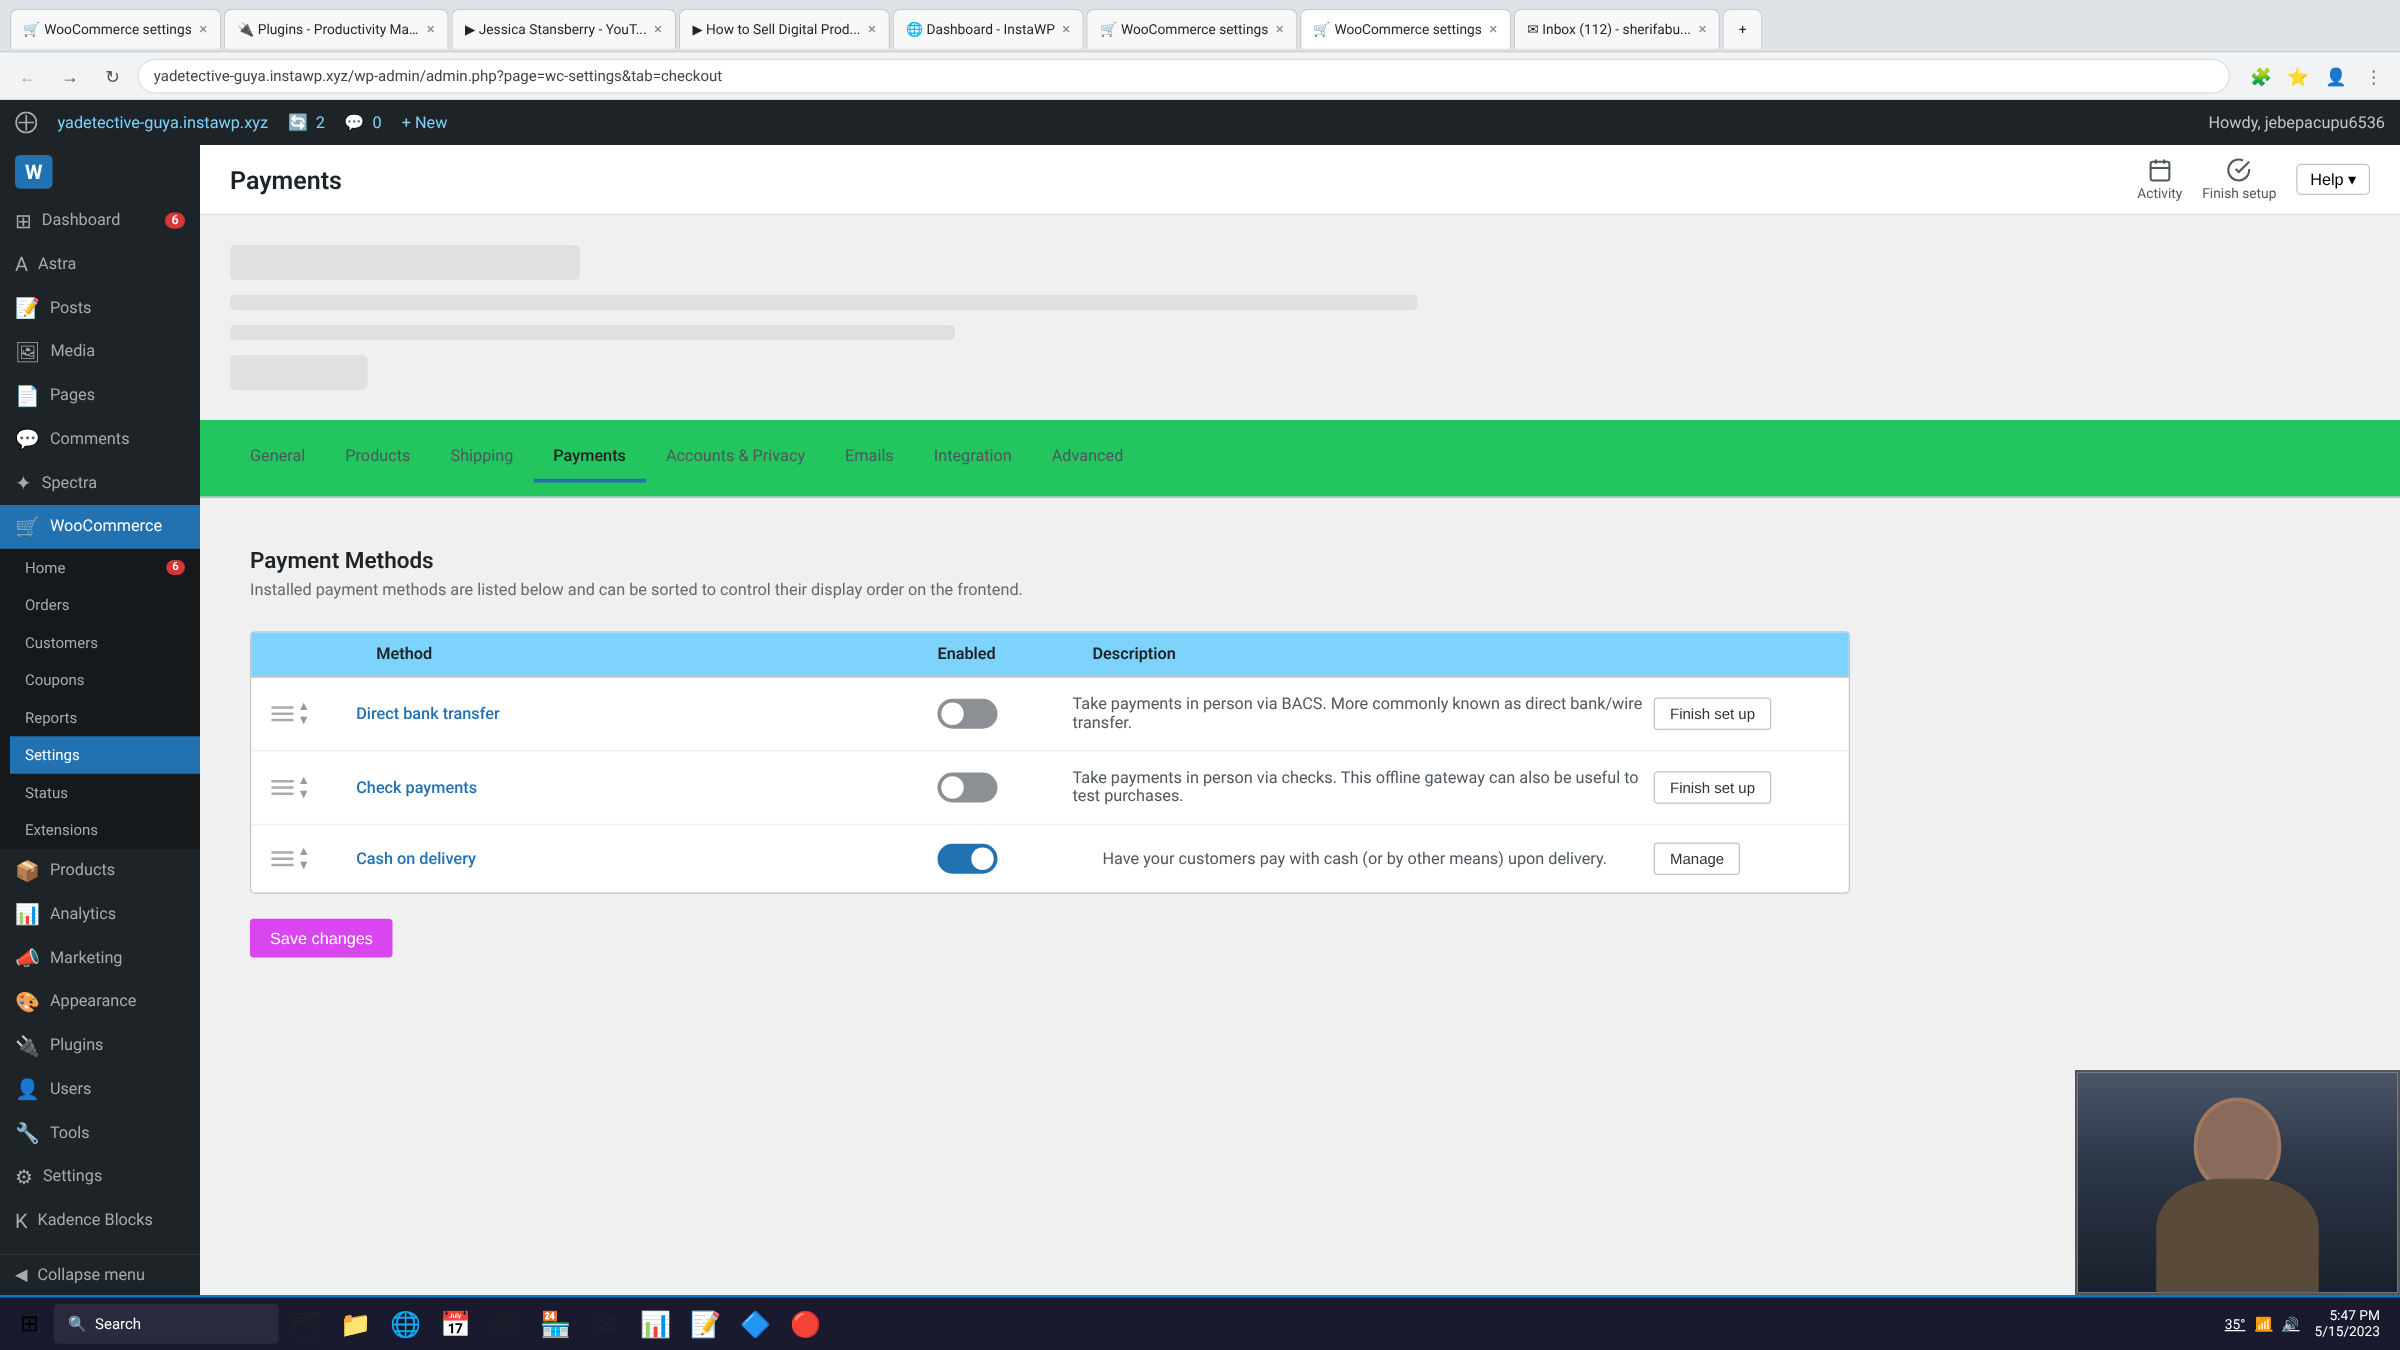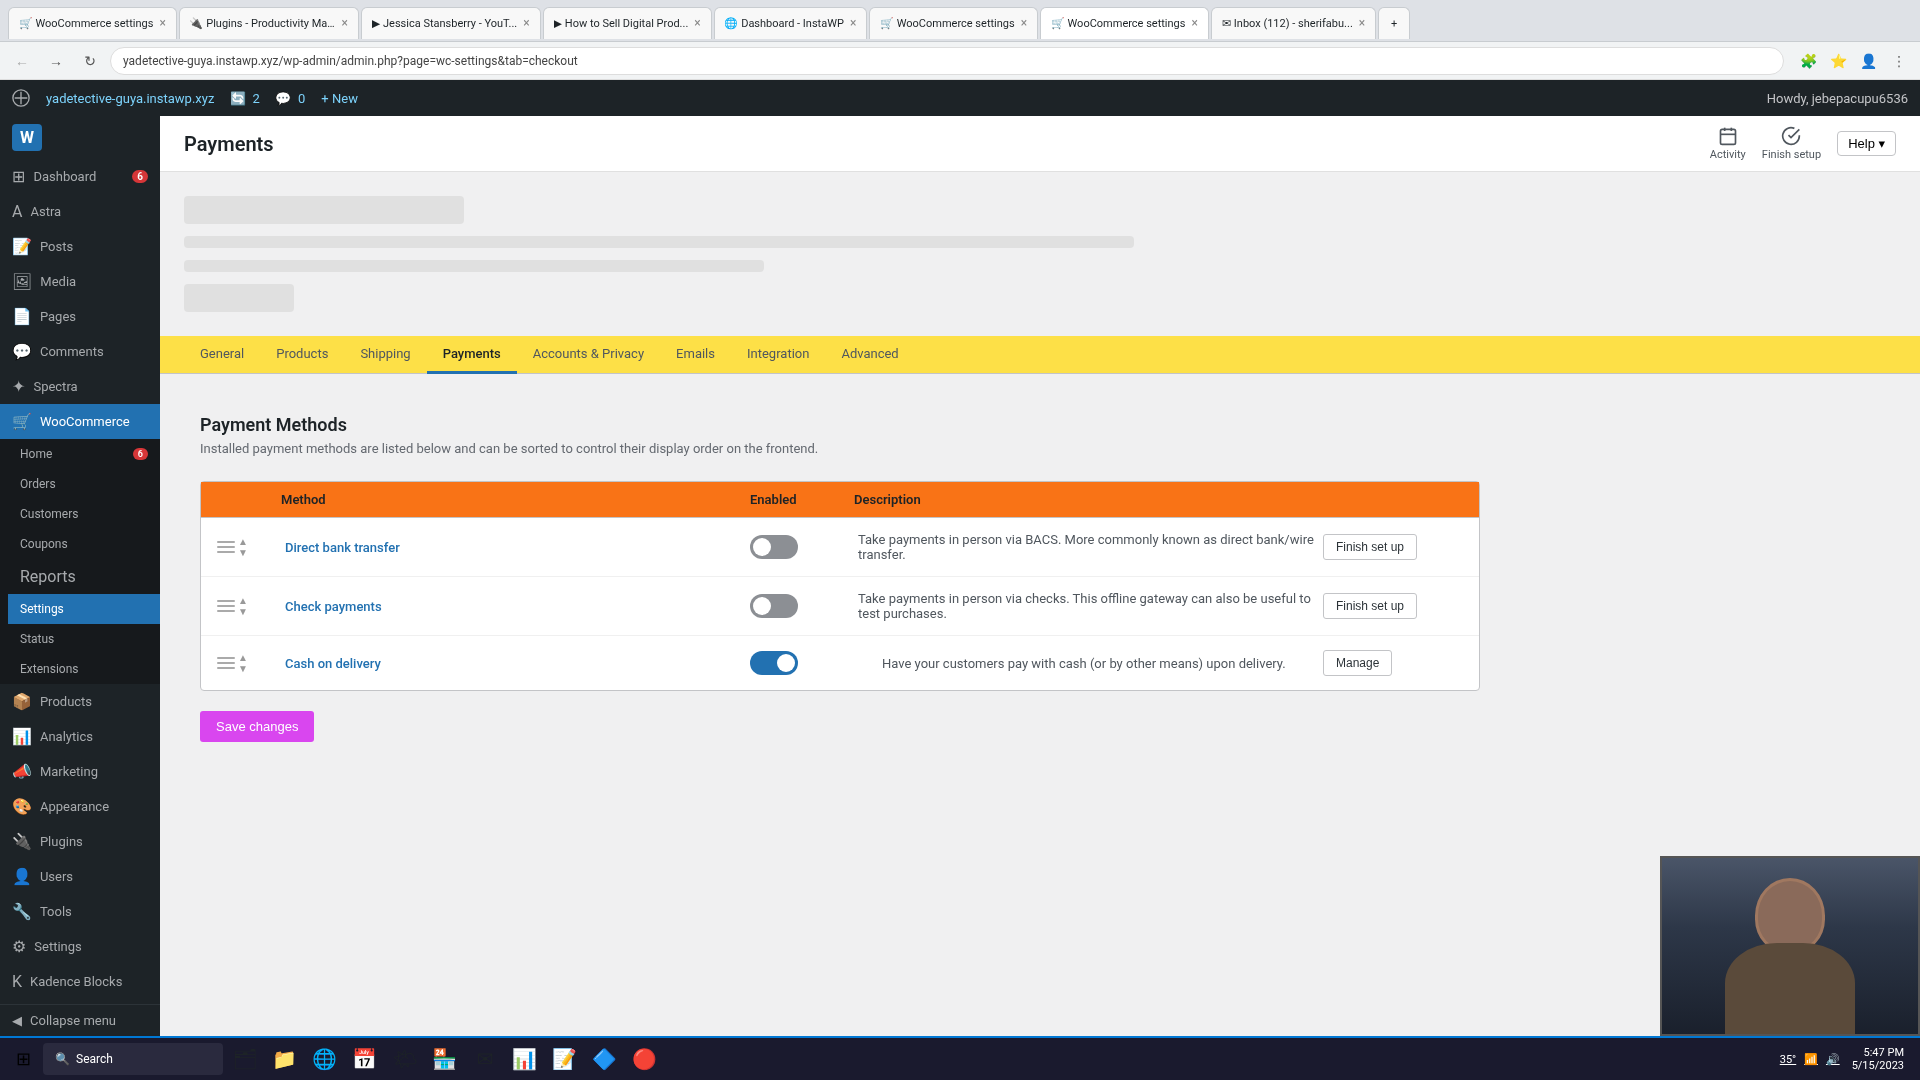--- a/index.html
+++ b/index.html
@@ -48,32 +48,32 @@
     .wc-header-btn { display: flex; flex-direction: column; align-items: center; font-size: 11px; color: #50575e; cursor: pointer; gap: 2px; }
     .wc-header-btn svg { width: 20px; height: 20px; }
     .help-btn { background: none; border: 1px solid #c3c4c7; border-radius: 4px; padding: 4px 10px; font-size: 13px; cursor: pointer; display: flex; align-items: center; gap: 4px; }
 
     
     .skeleton-area { padding: 24px 24px 12px; }
     .skeleton-bar { background: #e0e0e0; border-radius: 4px; margin-bottom: 12px; animation: pulse 1.5s infinite; }
     @keyframes pulse { 0%,100%{opacity:1;} 50%{opacity:0.5;} }
 
     
-    .wc-tabs { background: #fde047; border-bottom: 1px solid #c3c4c7; padding: 0 24px; display: flex; gap: 0; }
+    .wc-tabs { background: #22c55e; border-bottom: 1px solid #c3c4c7; padding: 12px 24px; display: flex; gap: 0; }
     .wc-tab { padding: 10px 16px; font-size: 13px; cursor: pointer; color: #50575e; border-bottom: 3px solid transparent; margin-bottom: -1px; text-decoration: none; }
     .wc-tab.active { color: #1d2327; border-bottom-color: #2271b1; font-weight: 500; }
 
     
     .page-content { padding: 40px; flex: 1; }
     .page-section-title { font-size: 18px; font-weight: 600; color: #1d2327; margin-bottom: 6px; }
     .page-section-desc { color: #646970; font-size: 13px; margin-bottom: 25px; }
 
     
     .payment-table { background: #fff; border: 1px solid #c3c4c7; border-radius: 4px; width: 100%; max-width: 1280px; }
-    .payment-table-header { display: grid; grid-template-columns: 60px 1fr 100px 1fr 140px; background: #f97316; border-bottom: 1px solid #c3c4c7; padding: 10px 16px; font-size: 13px; font-weight: 600; color: #1d2327; align-items: center; gap: 4px; }
+    .payment-table-header { display: grid; grid-template-columns: 60px 1fr 100px 1fr 140px; background: #7dd3fc; border-bottom: 1px solid #c3c4c7; padding: 10px 16px; font-size: 13px; font-weight: 600; color: #1d2327; align-items: center; gap: 24px; }
     .payment-row { display: grid; grid-template-columns: 60px 1fr 100px 1fr 140px; padding: 14px 16px; border-bottom: 1px solid #f0f0f0; align-items: center; gap: 8px; }
     .payment-row:last-child { border-bottom: none; }
 
     .drag-handle { display: flex; align-items: center; gap: 3px; color: #aaa; }
     .drag-lines { display: flex; flex-direction: column; gap: 3px; cursor: grab; }
     .drag-lines span { display: block; width: 18px; height: 2px; background: #aaa; border-radius: 1px; }
     .sort-arrows { display: flex; flex-direction: column; gap: 1px; }
     .sort-arrow { background: none; border: none; cursor: pointer; color: #999; font-size: 10px; line-height: 1; padding: 0; }
 
     .method-name { color: #2271b1; font-weight: 500; font-size: 13px; text-decoration: none; cursor: pointer; }
@@ -228,21 +228,21 @@
       </div>
       <div class="sidebar-item" style="font-size:12px;">
           <span>Orders</span>
         </div>
       <div class="sidebar-item" style="font-size:12px;">
           <span>Customers</span>
         </div>
       <div class="sidebar-item" style="font-size:12px;">
           <span>Coupons</span>
         </div>
-      <div class="sidebar-item" style="font-size:16px;">
+      <div class="sidebar-item" style="font-size:12px;">
           <span>Reports</span>
         </div>
       <div class="sidebar-item active" style="font-size:12px;">
           <span>Settings</span>
         </div>
       <div class="sidebar-item" style="font-size:12px;">
           <span>Status</span>
         </div>
       <div class="sidebar-item" style="font-size:12px;">
           <span>Extensions</span>

